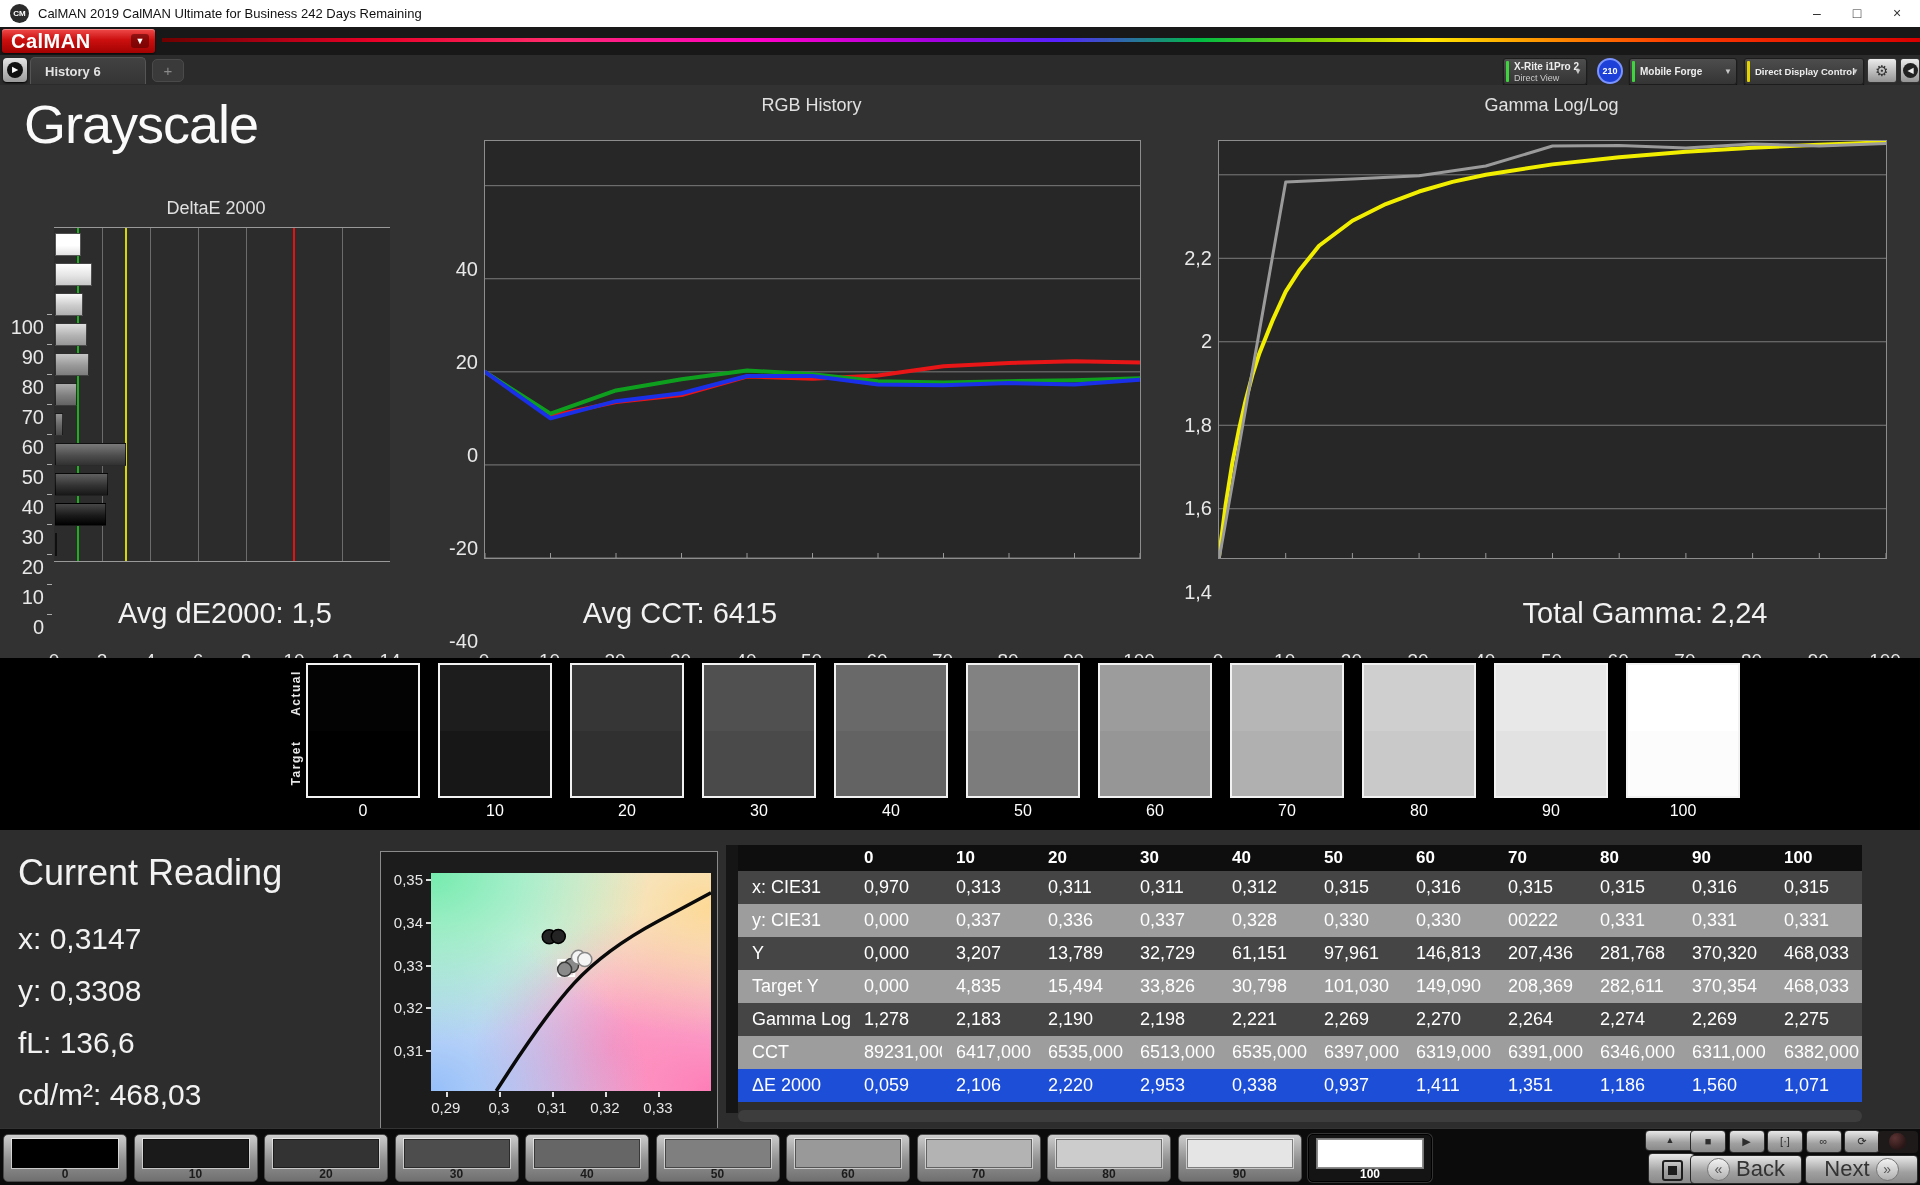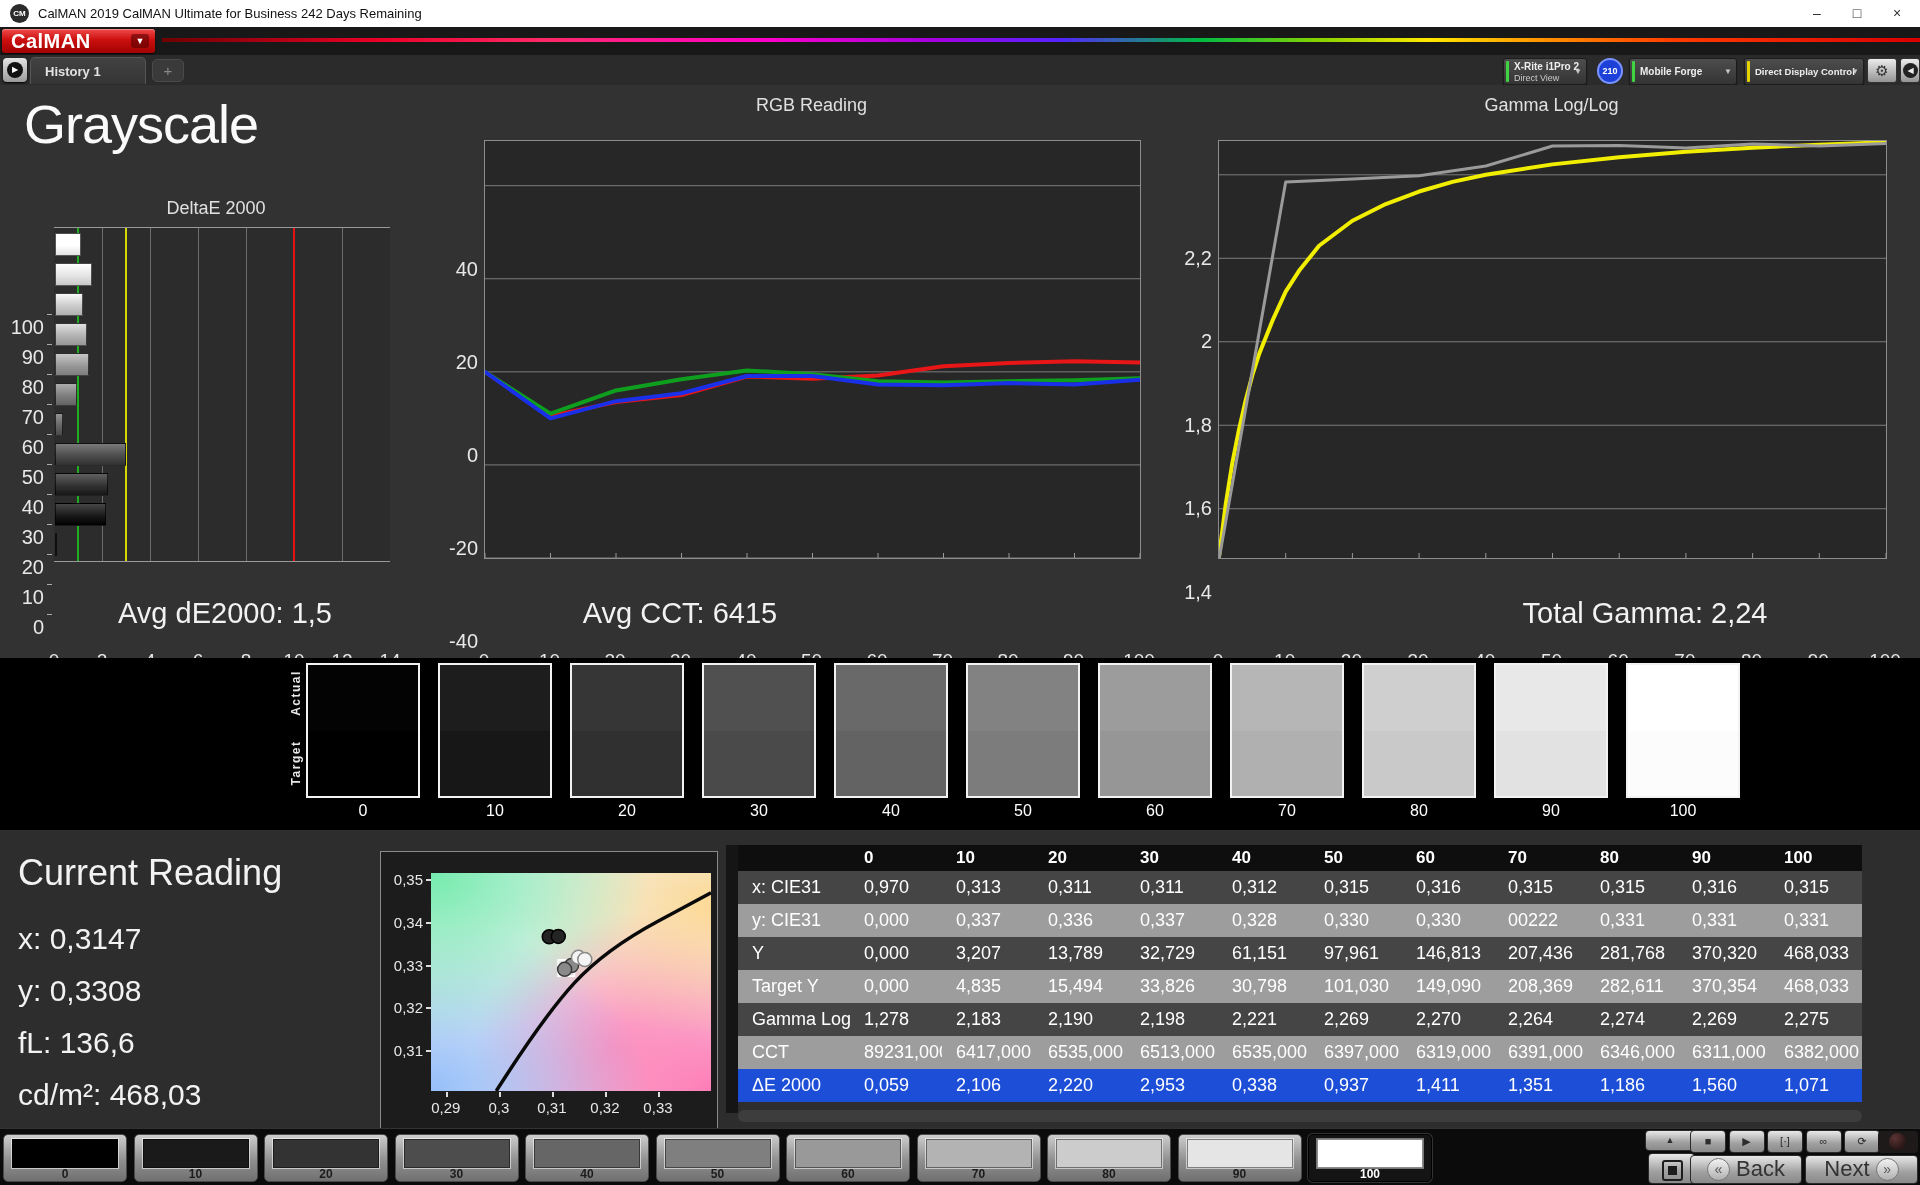--- a/index.html
+++ b/index.html
@@ -134,21 +134,21 @@
       <span id="brand-text">CalMAN</span>
       <span id="brand-caret">▼</span>
     </div>
     <div id="rainbow"></div>
   </div>
 
   <div id="tabbar">
     <div id="nav-play">
       <span id="nav-play-circle">▶</span>
     </div>
-    <div id="history-tab">History 1</div>
+    <div id="history-tab">History 6</div>
     <div id="add-tab">+</div>
 
     <div class="device-dd" style="left:1503px;width:82px">
       <span class="dd-accent" style="background: rgb(63, 212, 63);"></span>
       <span class="dd-text"><span>X-Rite i1Pro 2</span><br>
         <span class="dd-sub">Direct View</span></span>
       <span class="dd-caret">▼</span>
     </div>
     <div id="badge-210">210</div>
     <div class="device-dd" style="left:1629px;width:106px">
@@ -221,21 +221,21 @@
         <div style="left: 54px; top: 565px; position: absolute; transform: translateX(-50%); color: rgb(232, 232, 232); font-size: 19px;">0</div>
         <div style="left: 102px; top: 565px; position: absolute; transform: translateX(-50%); color: rgb(232, 232, 232); font-size: 19px;">2</div>
         <div style="left: 150px; top: 565px; position: absolute; transform: translateX(-50%); color: rgb(232, 232, 232); font-size: 19px;">4</div>
         <div style="left: 198px; top: 565px; position: absolute; transform: translateX(-50%); color: rgb(232, 232, 232); font-size: 19px;">6</div>
         <div style="left: 246px; top: 565px; position: absolute; transform: translateX(-50%); color: rgb(232, 232, 232); font-size: 19px;">8</div>
         <div style="left: 294px; top: 565px; position: absolute; transform: translateX(-50%); color: rgb(232, 232, 232); font-size: 19px;">10</div>
         <div style="left: 342px; top: 565px; position: absolute; transform: translateX(-50%); color: rgb(232, 232, 232); font-size: 19px;">12</div>
         <div style="left: 390px; top: 565px; position: absolute; transform: translateX(-50%); color: rgb(232, 232, 232); font-size: 19px;">14</div>
       </div>
 
-    <div class="chart-title" style="left:484px;top:10px;width:655px">RGB Reading</div>
+    <div class="chart-title" style="left:484px;top:10px;width:655px">RGB History</div>
     <svg id="rgb-svg" class="plot" style="left:484px;top:55px" width="655" height="417">
         <line x1="0" y1="44.67857142857144" x2="655" y2="44.67857142857144" stroke="#7d7d7d" stroke-width="1"></line>
         <line x1="0" y1="137.75892857142858" x2="655" y2="137.75892857142858" stroke="#7d7d7d" stroke-width="1"></line>
         <line x1="0" y1="230.83928571428572" x2="655" y2="230.83928571428572" stroke="#7d7d7d" stroke-width="1"></line>
         <line x1="0" y1="323.9196428571429" x2="655" y2="323.9196428571429" stroke="#7d7d7d" stroke-width="1"></line>
         <line x1="0" y1="417" x2="655" y2="417" stroke="#7d7d7d" stroke-width="1"></line>
         <line x1="0" y1="412" x2="0" y2="417" stroke="#999" stroke-width="1"></line>
         <line x1="65.5" y1="412" x2="65.5" y2="417" stroke="#999" stroke-width="1"></line>
         <line x1="131" y1="412" x2="131" y2="417" stroke="#999" stroke-width="1"></line>
         <line x1="196.5" y1="412" x2="196.5" y2="417" stroke="#999" stroke-width="1"></line>

